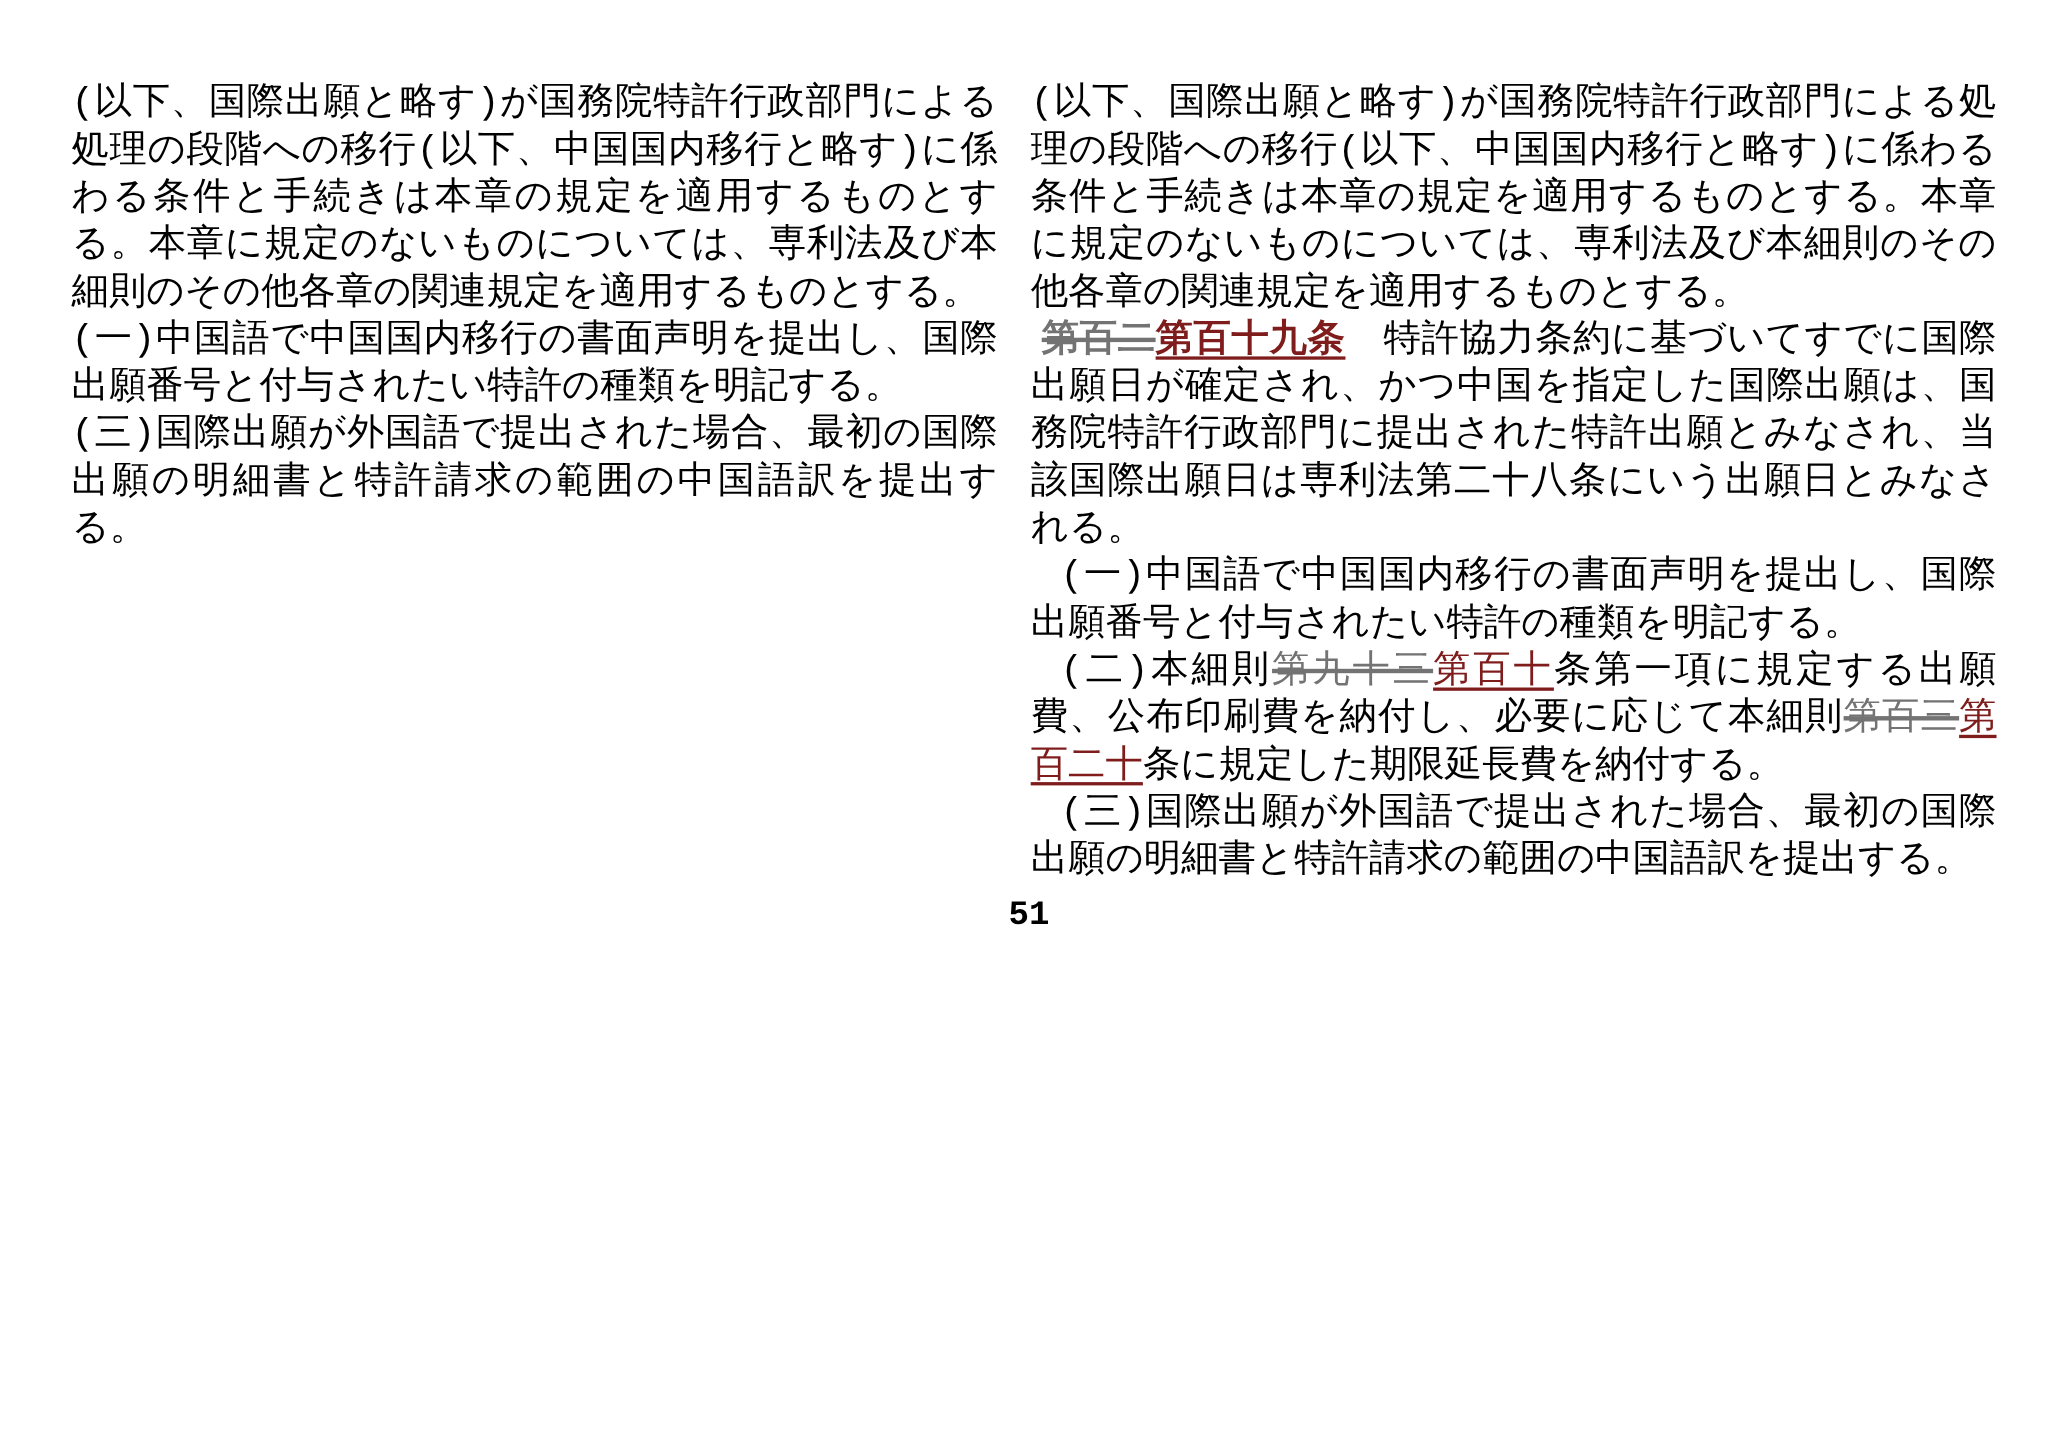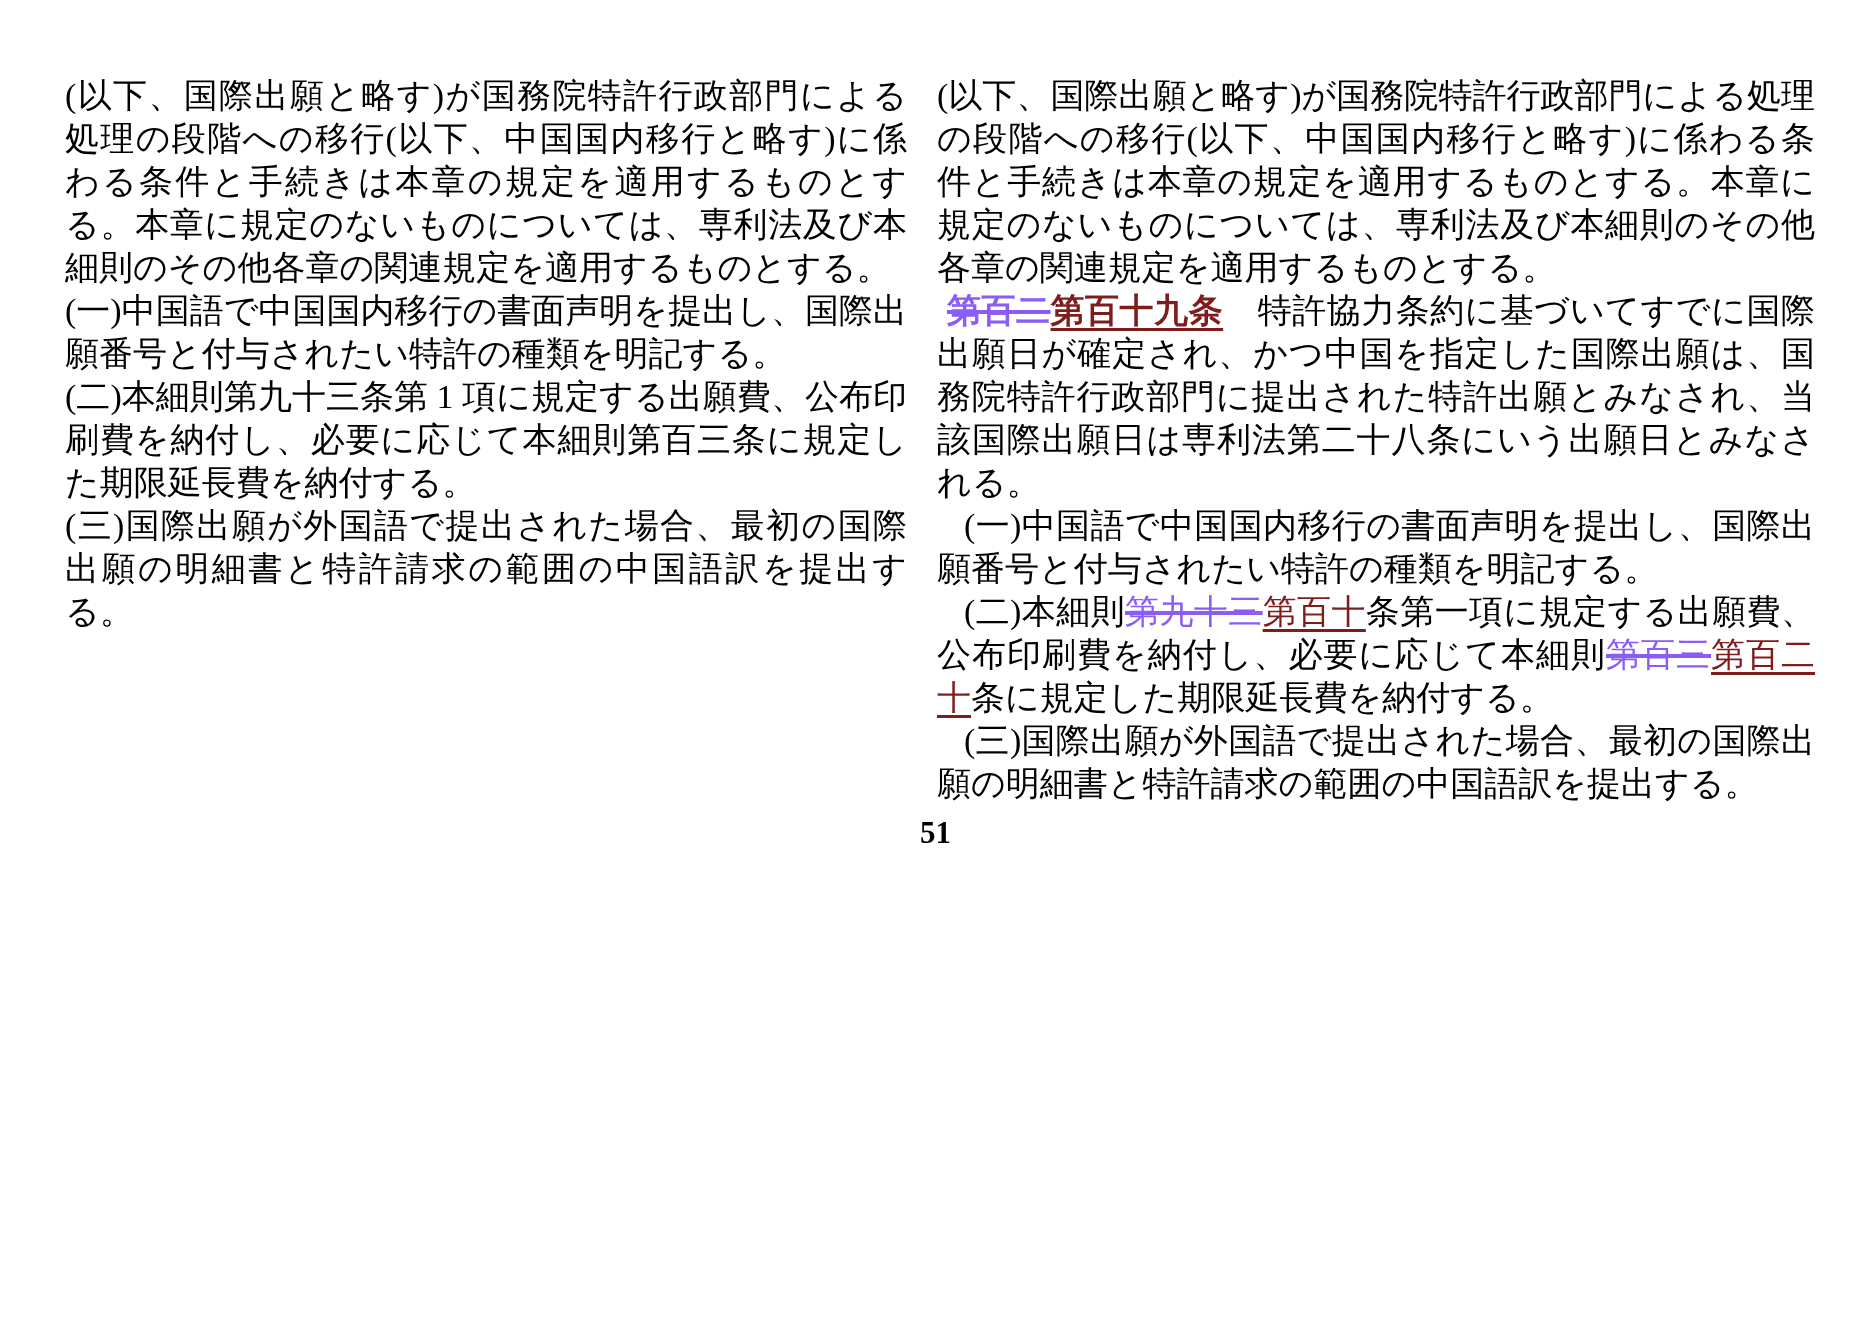--- a/index.html
+++ b/index.html
@@ -3,21 +3,21 @@
 <meta charset="utf-8">
 <style>
   html, body { margin: 0; padding: 0; background: #ffffff; }
   .page {
     position: relative;
     width: 1871px;
     height: 1039px;
     background: #ffffff;
     overflow: hidden;
     color: #000000;
-    font-family: Liberation Serif, serif;
+    font-family: Liberation Mono, monospace;
     font-size: 34px;
     line-height: 43px;
   }
   .columns {
     display: flex;
     padding: 74px 0 0 65px;
     column-gap: 30px;
   }
   .col { text-align: justify; }
   .col-left  { width: 842px; }
@@ -33,21 +33,21 @@
   .mb-f { margin-bottom: 10px; }
   .mb-g { margin-bottom: 30px; }
   .mb-0 { margin-bottom: 0; }
   
   .ind-c { text-indent: 43px; }
   .ind-s { text-indent: 10px; }
   .ind-i { text-indent: 27px; }
 
   .bold { font-weight: bold; }
   .del {
-    color: #8b5cf6;
+    color: #737373;
     text-decoration: line-through;
     text-decoration-thickness: 4px;
   }
   .ins {
     color: #7f1d1d;
     text-decoration: underline;
     text-decoration-thickness: 3px;
     text-underline-offset: 6px;
   }
 
@@ -60,21 +60,20 @@
   }
 </style>
 </head>
 <body>
 
 <div class="page">
   <div class="columns">
     <div class="col col-left">
         <p class="para mb-a"><span>(以下、国際出願と略す)が国務院特許行政部門による処理の段階への移行(以下、中国国内移行と略す)に係わる条件と手続きは本章の規定を適用するものとする。本章に規定のないものについては、専利法及び本細則のその他各章の関連規定を適用するものとする。</span></p>
         <p class="para mb-f"><span>(一)中国語で中国国内移行の書面声明を提出し、国際出願番号と付与されたい特許の種類を明記する。</span></p>
-        <p class="para mb-g"><span>(二)本細則第九十三条第 1 項に規定する出願費、公布印刷費を納付し、必要に応じて本細則第百三条に規定した期限延長費を納付する。</span></p>
         <p class="para mb-0"><span>(三)国際出願が外国語で提出された場合、最初の国際出願の明細書と特許請求の範囲の中国語訳を提出する。</span></p>
       </div>
     <div class="col col-right">
         <p class="para mb-a"><span>(以下、国際出願と略す)が国務院特許行政部門による処理の段階への移行(以下、中国国内移行と略す)に係わる条件と手続きは本章の規定を適用するものとする。本章に規定のないものについては、専利法及び本細則のその他各章の関連規定を適用するものとする。</span></p>
         <p class="para mb-b ind-s"><span class="bold del">第百二</span><span class="bold ins">第百十九条</span><span>　特許協力条約に基づいてすでに国際出願日が確定され、かつ中国を指定した国際出願は、国務院特許行政部門に提出された特許出願とみなされ、当該国際出願日は専利法第二十八条にいう出願日とみなされる。</span></p>
         <p class="para mb-0 ind-i"><span>(一)中国語で中国国内移行の書面声明を提出し、国際出願番号と付与されたい特許の種類を明記する。</span></p>
         <p class="para mb-0 ind-i"><span>(二)本細則</span><span class="del">第九十三</span><span class="ins">第百十</span><span>条第一項に規定する出願費、公布印刷費を納付し、必要に応じて本細則</span><span class="del">第百三</span><span class="ins">第百二十</span><span>条に規定した期限延長費を納付する。</span></p>
         <p class="para mb-0 ind-i"><span>(三)国際出願が外国語で提出された場合、最初の国際出願の明細書と特許請求の範囲の中国語訳を提出する。</span></p>
       </div>
   </div>

